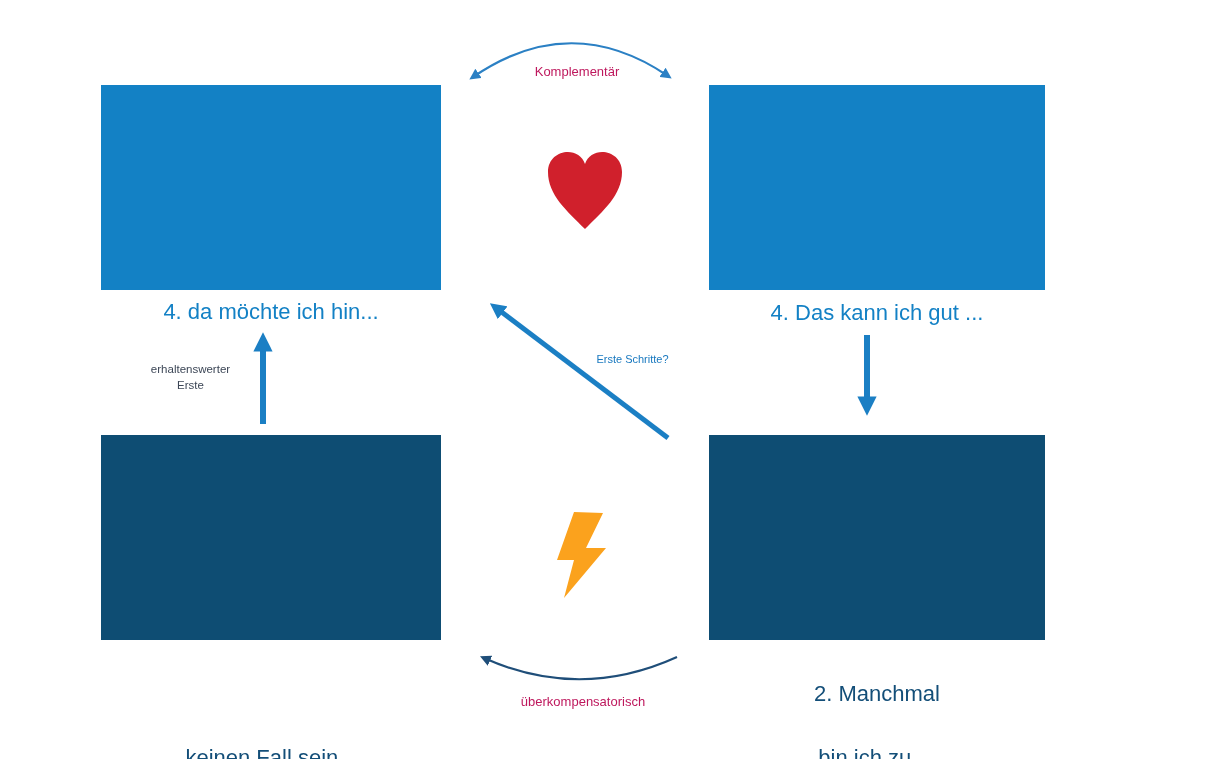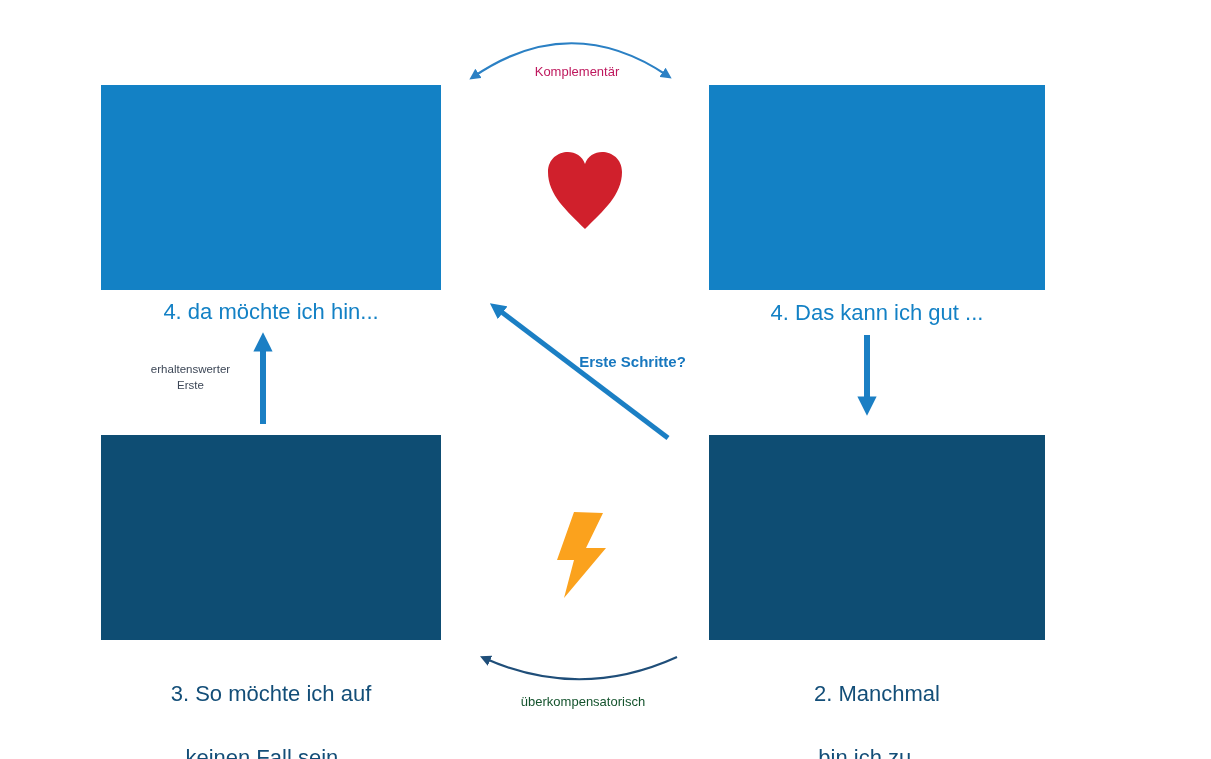--- a/index.html
+++ b/index.html
@@ -48,27 +48,27 @@
     color: #3C4656;
     font-size: 11.5px;
     line-height: 15.5px;
   }
   .arc-label {
     position: absolute;
     text-align: center;
     font-size: 13px;
   }
   .arc-label.top    { left: 497px; top: 64px;  width: 160px; color: #be185d; }
-  .arc-label.bottom { left: 493px; top: 694px; width: 180px; color: #14532d; }
+  .arc-label.bottom { left: 493px; top: 694px; width: 180px; color: #be185d; }
   .erste {
     position: absolute;
     left: 560px; top: 353px; width: 145px;
     text-align: center;
-    font-size: 15px;
-    font-weight: 700;
+    font-size: 11px;
+    font-weight: 400;
     color: #1878BF;
   }
   .kern  { left: 128px; top: 362px; width: 125px; }
   .ueber { left: 872px; top: 343px; width: 122px; }
 
   svg.overlay {
     position: absolute;
     left: 0; top: 0;
     width: 1211px;
     height: 759px;
@@ -108,21 +108,21 @@
     <path d="M867,335 L867,408" fill="none" stroke="#1B7FC4" stroke-width="6" marker-end="url(#ah-blue-thick)"></path>
 
     <path d="M585,229 C567,211 548,195 548,172 C548,149 579,145 585,164 C591,145 622,149 622,172 C622,195 603,211 585,229 Z" fill="#D0202C"></path>
 
     <polygon points="574,512 603,513 586,548 606,548 564,598 574,560 557,560" fill="#FBA21D"></polygon>
   </svg>
 
   <div class="qlabel light l-tl">4. da möchte ich hin...</div>
   <div class="qlabel light l-tr">4. Das kann ich gut ...</div>
   <div class="qlabel dark l-bl">
-    <span>3. So möchte ich auf</span><br>
+    <br>
     <span>keinen Fall sein...</span>
   </div>
   <div class="qlabel dark l-br">
     <span>2. Manchmal</span><br>
     <span>bin ich zu ...</span>
   </div>
 
   <div class="arc-label top">Komplementär</div>
   <div class="arc-label bottom">überkompensatorisch</div>
 

